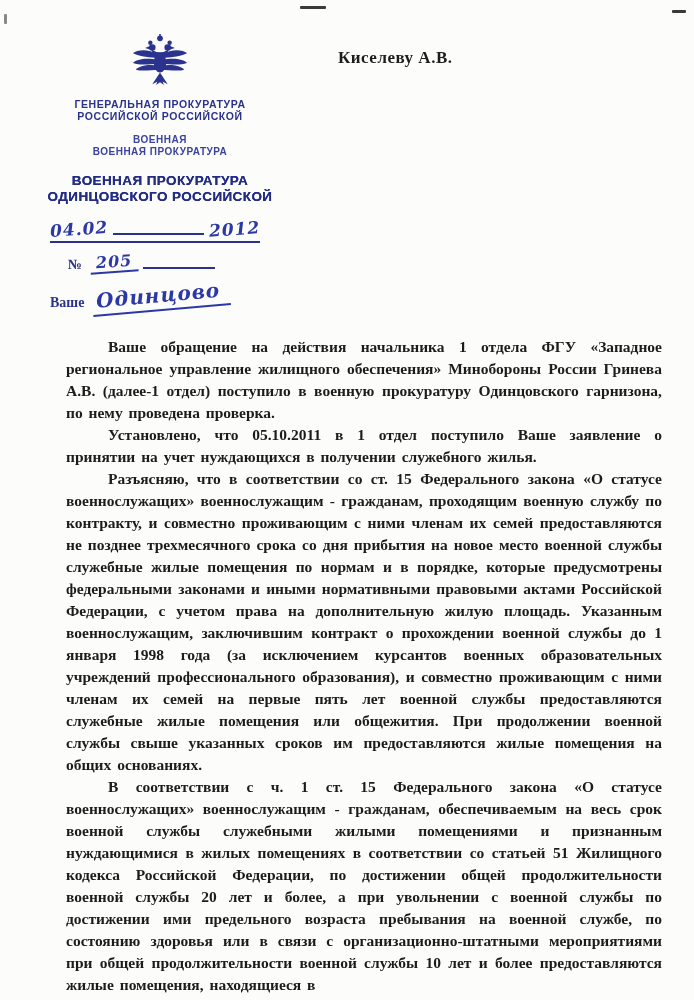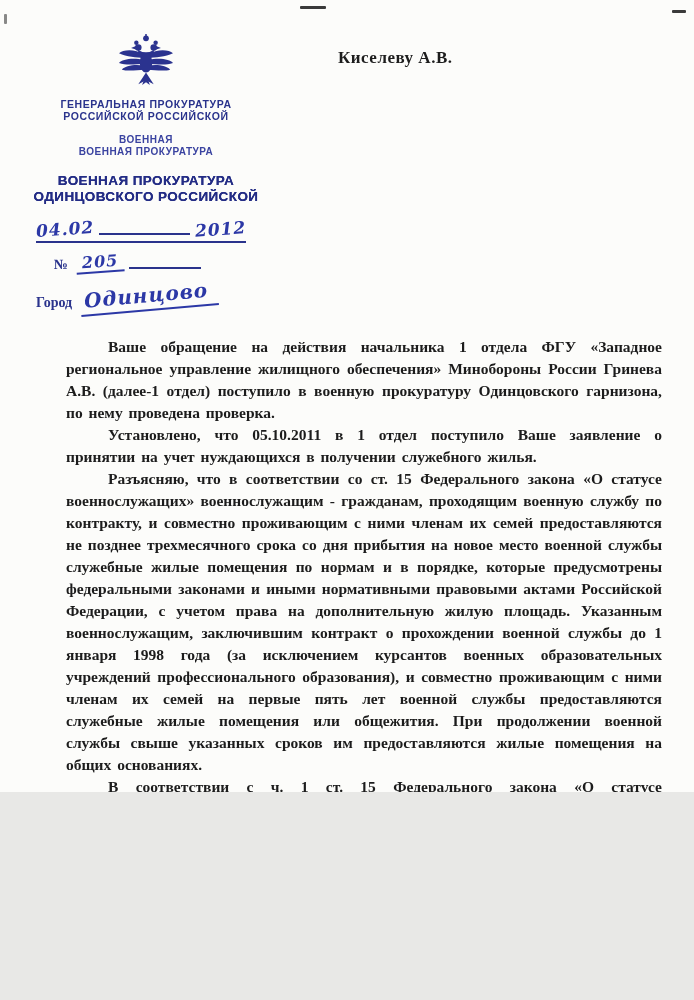--- a/index.html
+++ b/index.html
@@ -1,20 +1,20 @@
 <!DOCTYPE html>
 <html><head>
 <meta charset="utf-8">
 <style>
   * { box-sizing: border-box; }
   html, body { margin: 0; padding: 0; background: #e8e8e6; }
   .page {
     position: relative;
     width: 694px;
-    height: 792px;
+    height: 1000px;
     margin: 0 auto;
     background: #fcfcfa;
     overflow: hidden;
     font-family: "Liberation Serif", serif;
     box-shadow: 0 0 4px rgba(0,0,0,.3);
   }
   
   .artifact { position: absolute; background: #3a3a3a; border-radius: 1px; }
   .artifact.a1 { top: 6px; left: 300px; width: 26px; height: 3px; }
   .artifact.a2 { top: 10px; left: 672px; width: 14px; height: 3px; }
@@ -26,21 +26,21 @@
     top: 48px; left: 338px;
     font-size: 17px;
     font-weight: bold;
     letter-spacing: .5px;
     color: #1d1d1d;
   }
 
   
   .letterhead {
     position: absolute;
-    top: 34px; left: 26px;
+    top: 34px; left: 40px;
     width: 240px;
     color: #2a338c;
     text-align: center;
     font-family: "Liberation Sans", sans-serif;
   }
   .emblem-wrap { margin-bottom: 6px; }
   .lh-org {
     font-size: 10.5px;
     font-weight: bold;
     letter-spacing: .6px;
@@ -189,21 +189,21 @@
         <span class="hand date">2012</span>
       </div>
 
       <div class="fill-row num-row">
         <span class="printed-label">№</span>
         <span class="hand num">205</span>
         <span class="rule"></span>
       </div>
 
       <div class="fill-row city-row">
-        <span class="printed-label">Город</span>
+        <span class="printed-label">Ваше</span>
         <span class="hand city">Одинцово</span>
       </div>
 
     </div>
   </div>
 
   <div class="body-text">
     <p>Ваше обращение на действия начальника 1 отдела ФГУ «Западное региональное управление жилищного обеспечения» Минобороны России Гринева А.В. (далее-1 отдел) поступило в военную прокуратуру Одинцовского гарнизона, по нему проведена проверка.</p>
     <p>Установлено, что 05.10.2011 в 1 отдел поступило Ваше заявление о принятии на учет нуждающихся в получении служебного жилья.</p>
     <p>Разъясняю, что в соответствии со ст. 15 Федерального закона «О статусе военнослужащих» военнослужащим - гражданам, проходящим военную службу по контракту, и совместно проживающим с ними членам их семей предоставляются не позднее трехмесячного срока со дня прибытия на новое место военной службы служебные жилые помещения по нормам и в порядке, которые предусмотрены федеральными законами и иными нормативными правовыми актами Российской Федерации, с учетом права на дополнительную жилую площадь. Указанным военнослужащим, заключившим контракт о прохождении военной службы до 1 января 1998 года (за исключением курсантов военных образовательных учреждений профессионального образования), и совместно проживающим с ними членам их семей на первые пять лет военной службы предоставляются служебные жилые помещения или общежития. При продолжении военной службы свыше указанных сроков им предоставляются жилые помещения на общих основаниях.</p>

